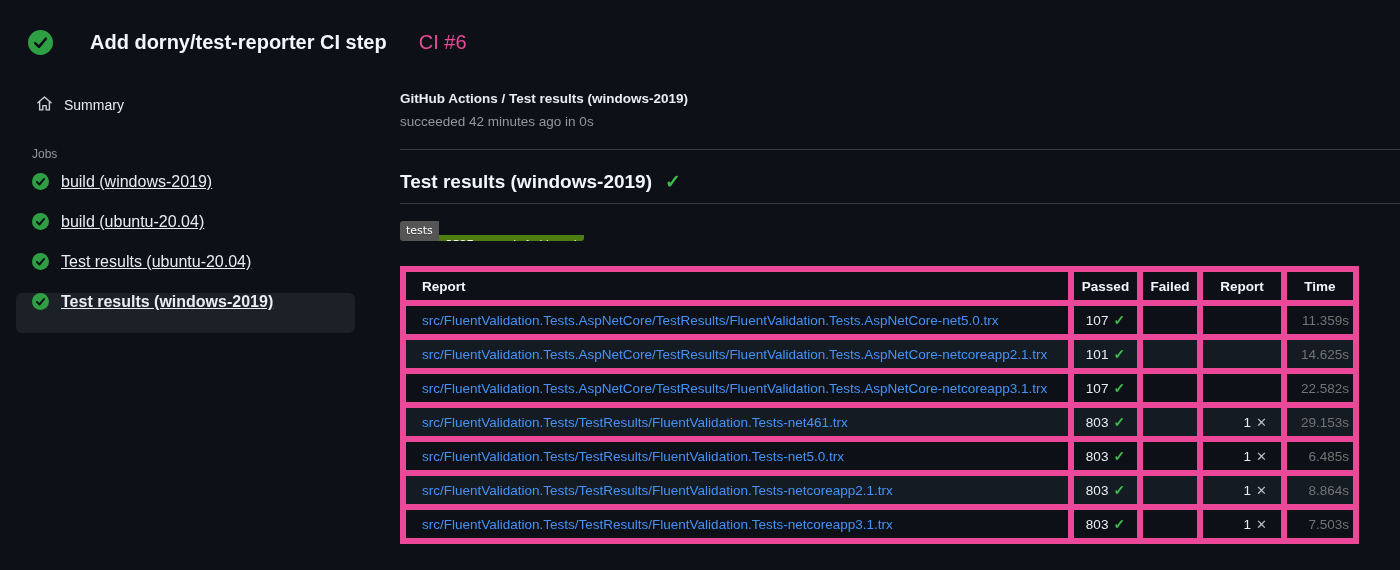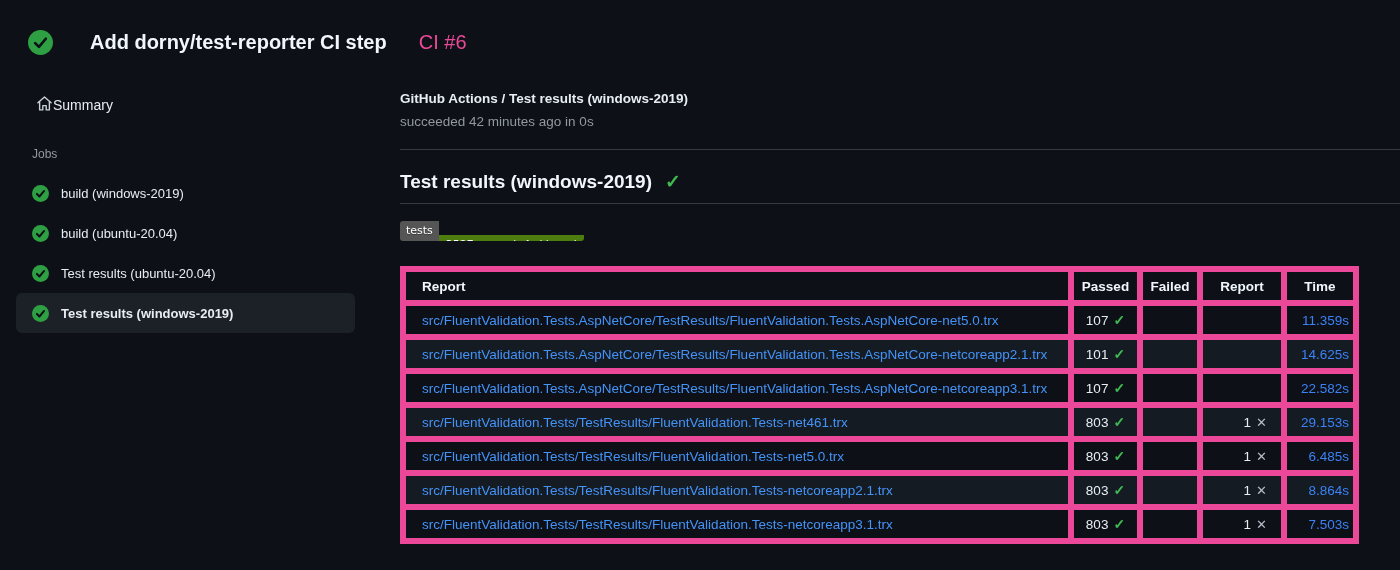--- a/index.html
+++ b/index.html
@@ -12,26 +12,26 @@
   
   .run-header { position:absolute; top:30px; left:28px; display:flex; align-items:center;gap:23px; }
   .run-header .circle-icon { width:25px; height:25px; flex:none; }
   .run-title { font-size:20px; font-weight:700; color:#f0f6fc; margin-left:14px; white-space:nowrap; }
   .run-number { font-size:20px; font-weight:400; color:#ec4899; margin-left:9px; white-space:nowrap; }
 
   
   .sidebar { position:absolute; left:0; top:80px; width:400px; }
   .summary-item { display:flex; align-items:center; margin:10px 0 0 36px; height:30px; font-size:14px; color:#e6edf3; cursor:pointer; }
   .summary-item .home-svg { width:17px; height:17px; }
-  .summary-item .label { }
+  .summary-item .label { margin-left:11px; }
   .jobs-label { margin:27px 0 0 32px; font-size:12px; color:#9198a1; }
   .jobs-list { margin-top:12px; }
-  .job-item { display:flex; align-items:center; height:40px; margin-left:16px; width:339px;
-              padding-left:16px; box-sizing:border-box; border-radius:6px; font-size:13px;
-              color:#e6edf3; cursor:pointer; }
+  .job-item { display:flex; align-items:flex-start; height:40px; margin-left:16px; width:339px;
+              padding-left:16px; box-sizing:border-box; border-radius:6px; font-size:16px;
+              color:#e6edf3; cursor:pointer;text-decoration:underline; }
   .job-item.selected { background:#1c2128; font-weight:700; }
   .job-item .circle-icon { width:17px; height:17px; flex:none; }
   .job-item .job-label { margin-left:12px; white-space:nowrap; }
 
   
   .main { position:absolute; left:400px; top:80px; right:0; }
   .check-title { font-size:13.5px; font-weight:700; margin-top:11px; }
   .check-status { font-size:13.5px; color:#9198a1; margin-top:8px; }
   .divider { border:none; border-top:1px solid #343b44; margin:0; width:100%; }
   .hr1 { margin-top:20px; }
@@ -46,21 +46,21 @@
   .badge-label { padding:0 6px; }
   .badge-value { padding:0 7px; }
 
   
   .results-table { margin-top:25px; border-collapse:collapse; table-layout:fixed; width:953px; font-size:13.5px; }
   .results-table th, .results-table td { border:6px solid #ec4899; height:34px; box-sizing:border-box; padding:0; overflow:hidden; white-space:nowrap; }
   .results-table th { font-weight:700; color:#f0f6fc; text-align:center; background:#0d1117; }
   .results-table th.col-report, .results-table td.col-report { text-align:left; padding-left:16px; }
   .results-table td.col-passed { text-align:center; }
   .results-table td.col-skipped { text-align:right; padding-right:14px; }
-  .results-table td.col-time { text-align:right; padding-right:4px; color:#3b82f6; }
+  .results-table td.col-time { text-align:right; padding-right:4px; color:#737373; }
   .results-table tbody tr { background:#0d1117; }
   .results-table tbody tr:nth-child(even) { background:#151b23; }
   a.report-link { color:#4493f8; text-decoration:none; }
   .pass-check { color:#3fb950; font-weight:700; margin-left:5px; font-size:14px; }
   .skip-x { color:#b7bdc8; margin-left:5px; font-size:13px; }
 </style>
 </head>
 <body>
 
 <div class="page">

